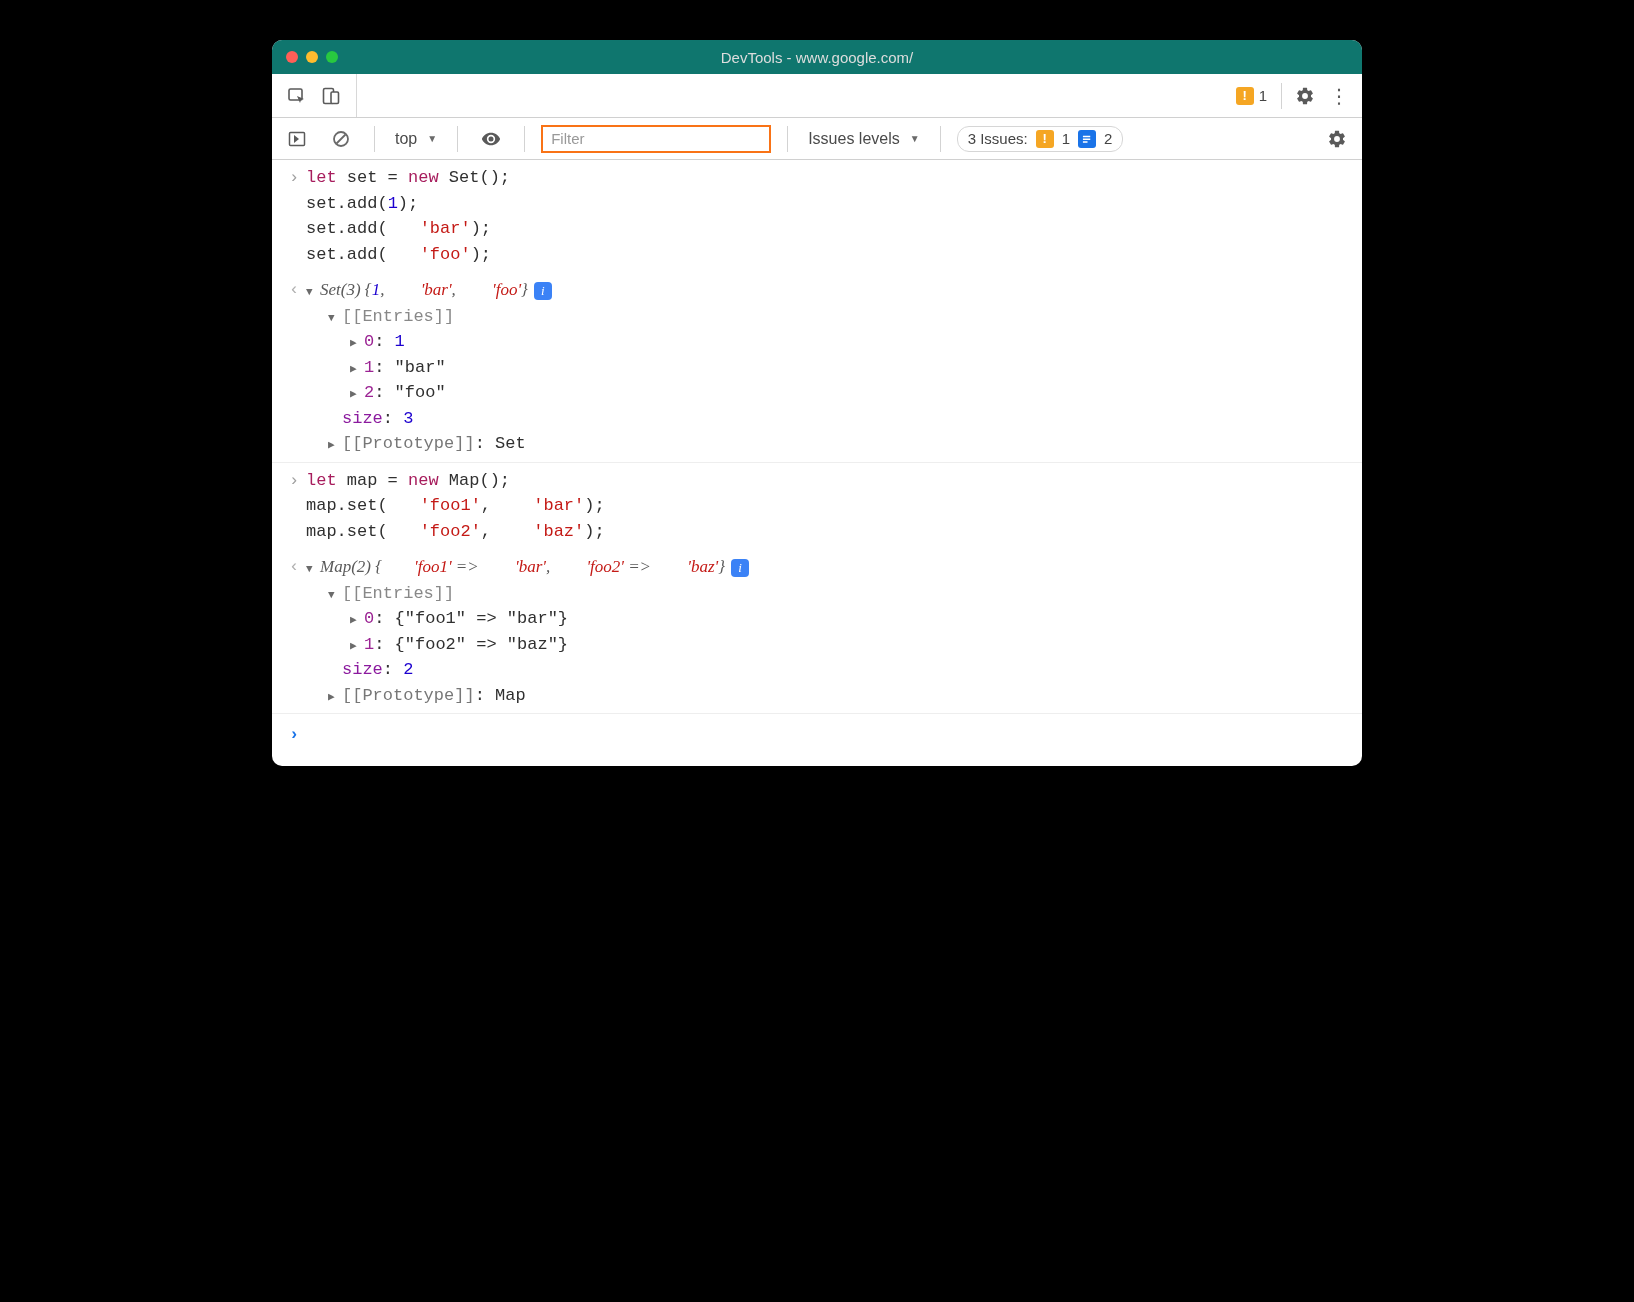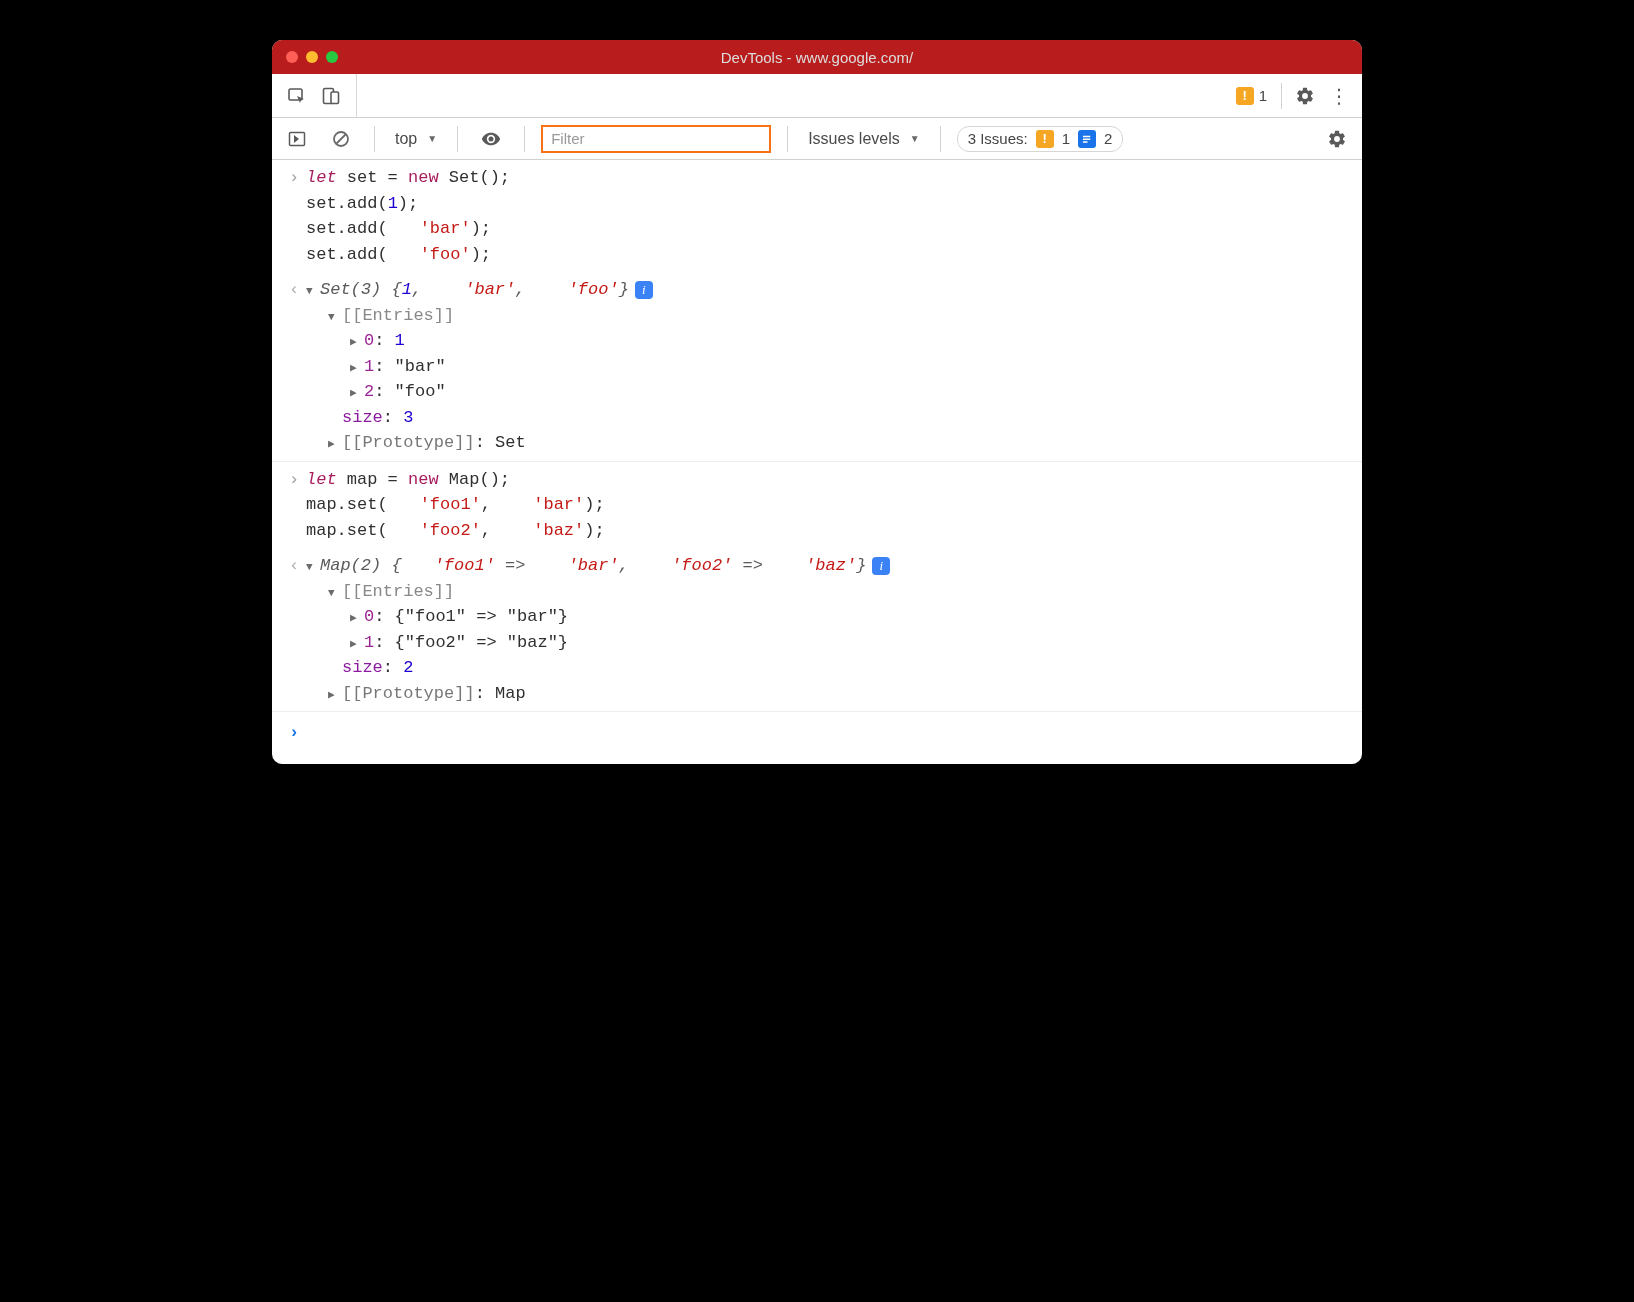--- a/index.html
+++ b/index.html
@@ -12,21 +12,21 @@
     padding: 40px;
   }
   .window {
     width: 1090px;
     background: #fff;
     border-radius: 10px;
     overflow: hidden;
     box-shadow: 0 30px 80px rgba(0,0,0,0.6);
   }
   .titlebar {
-    background: #b91c1c;
+    background: #0f766e;
     height: 34px;
     display: flex;
     align-items: center;
     padding: 0 14px;
     position: relative;
   }
   .traffic { display: flex; gap: 8px; align-items: center; }
   .dot { width: 12px; height: 12px; border-radius: 50%; }
   .dot.red { background: #ff5f57; }
   .dot.yellow { background: #febc2e; }
@@ -98,25 +98,25 @@
   .console {
     font-family: Menlo, Consolas, "Courier New", monospace;
     font-size: 17px; line-height: 1.5; color: #303030;
   }
   .row { display: flex; padding: 5px 10px 5px 10px; }
   .row.sep { border-bottom: 1px solid #eee; }
   .gutter { width: 24px; flex: none; text-align: center; color: #aaa; user-select: none; }
   .gutter.input { color: #a0a0a0; }
   .gutter.output { color: #b0b0b0; }
   .content { flex: 1; white-space: pre; }
-  .kw { color: #a71d5d; font-style: italic; }
+  .kw { color: #a71d5d; }
   .newkw { color: #a71d5d; }
   .num { color: #1c00cf; }
   .str { color: #c41a16; margin-left: 32px; }
-  .preview { font-style: italic; color: #5a5a5a; }
+  .preview { font-style: italic; color: #5a5a5a; font-family: Liberation Serif, serif; }
   .preview .num { color: #1c00cf; font-style: italic; }
   .preview .str { color: #c41a16; font-style: italic; }
   .info-badge {
     display: inline-flex; width: 18px; height: 18px; background: #3b82f6;
     color: #fff; border-radius: 4px; font-style: italic; font-family: Georgia, serif;
     align-items: center; justify-content: center; font-size: 13px; margin-left: 6px;
     vertical-align: 1px;
   }
   .tree-line { display: flex; align-items: baseline; }
   .caret { display: inline-block; width: 14px; color: #6b6b6b; cursor: pointer; user-select: none; }

